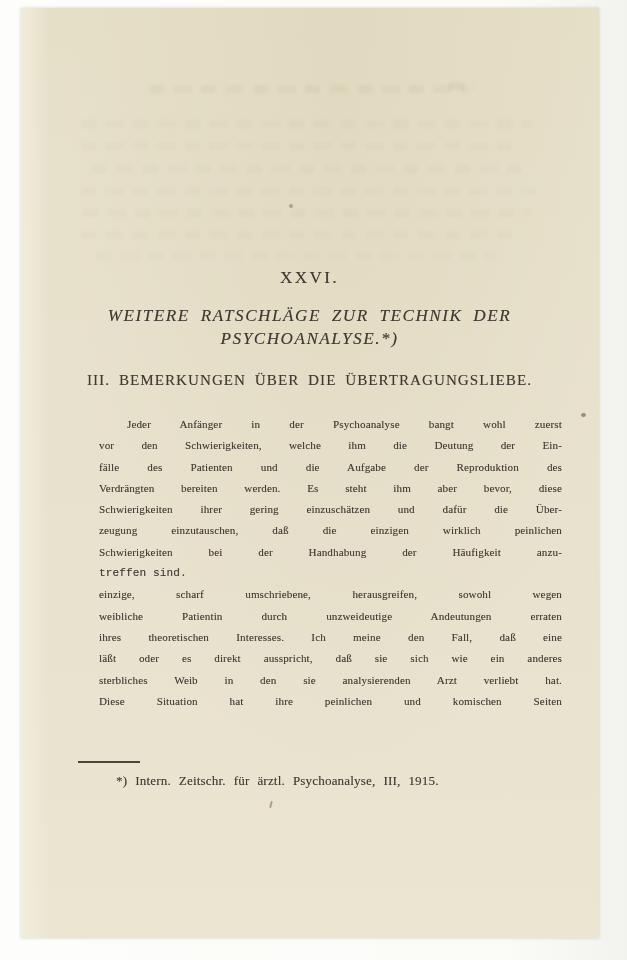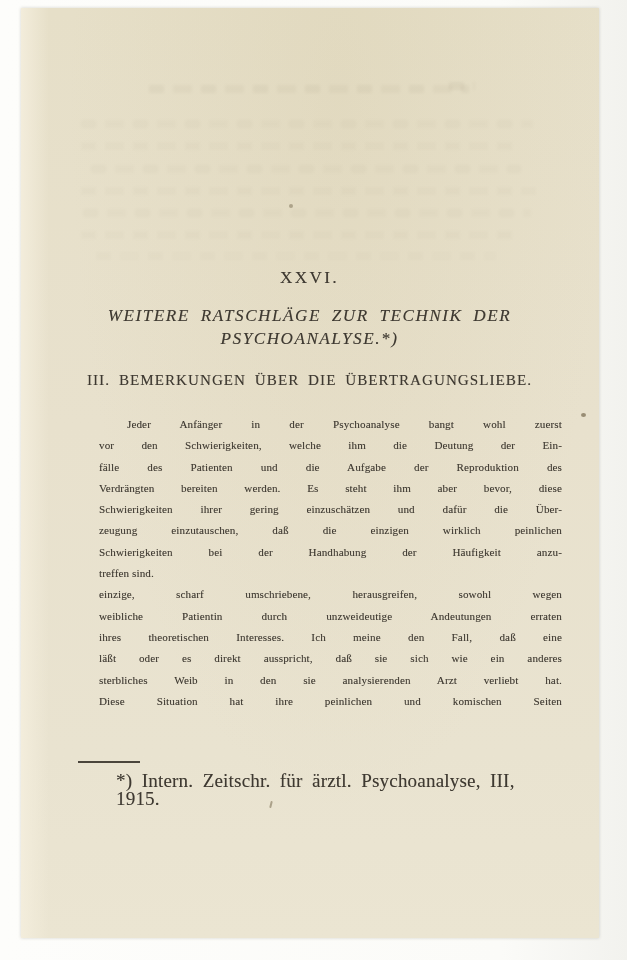--- a/index.html
+++ b/index.html
@@ -80,33 +80,33 @@
   .line {
     height: 21.3px;
     line-height: 21.3px;
     letter-spacing: 0.15px;
     text-align: justify;
     text-align-last: justify;
     overflow: visible;
     white-space: nowrap;
   }
   .line.indent { padding-left: 28px; }
-  .line.short  { text-align-last: left; white-space: normal; }
+  .line.short  { text-align-last: left; white-space: normal; font-family: Liberation Mono, monospace; }
   .footnote-rule {
     position: absolute;
     top: 753px; left: 57px;
     width: 62px; height: 2px;
     background: #4a453b;
   }
   .footnote {
     position: absolute;
     top: 764px; left: 57px; width: 463px;
     padding-left: 38px;
     box-sizing: border-box;
-    font-size: 19px;
+    font-size: 13px;
     line-height: 18px;
     word-spacing: 4.5px;
     letter-spacing: 0.2px;
     text-shadow: 0.2px 0.2px 0 rgba(62,57,49,0.35);
   }
 </style>
 </head>
 <body>
 
 <div class="scan">

